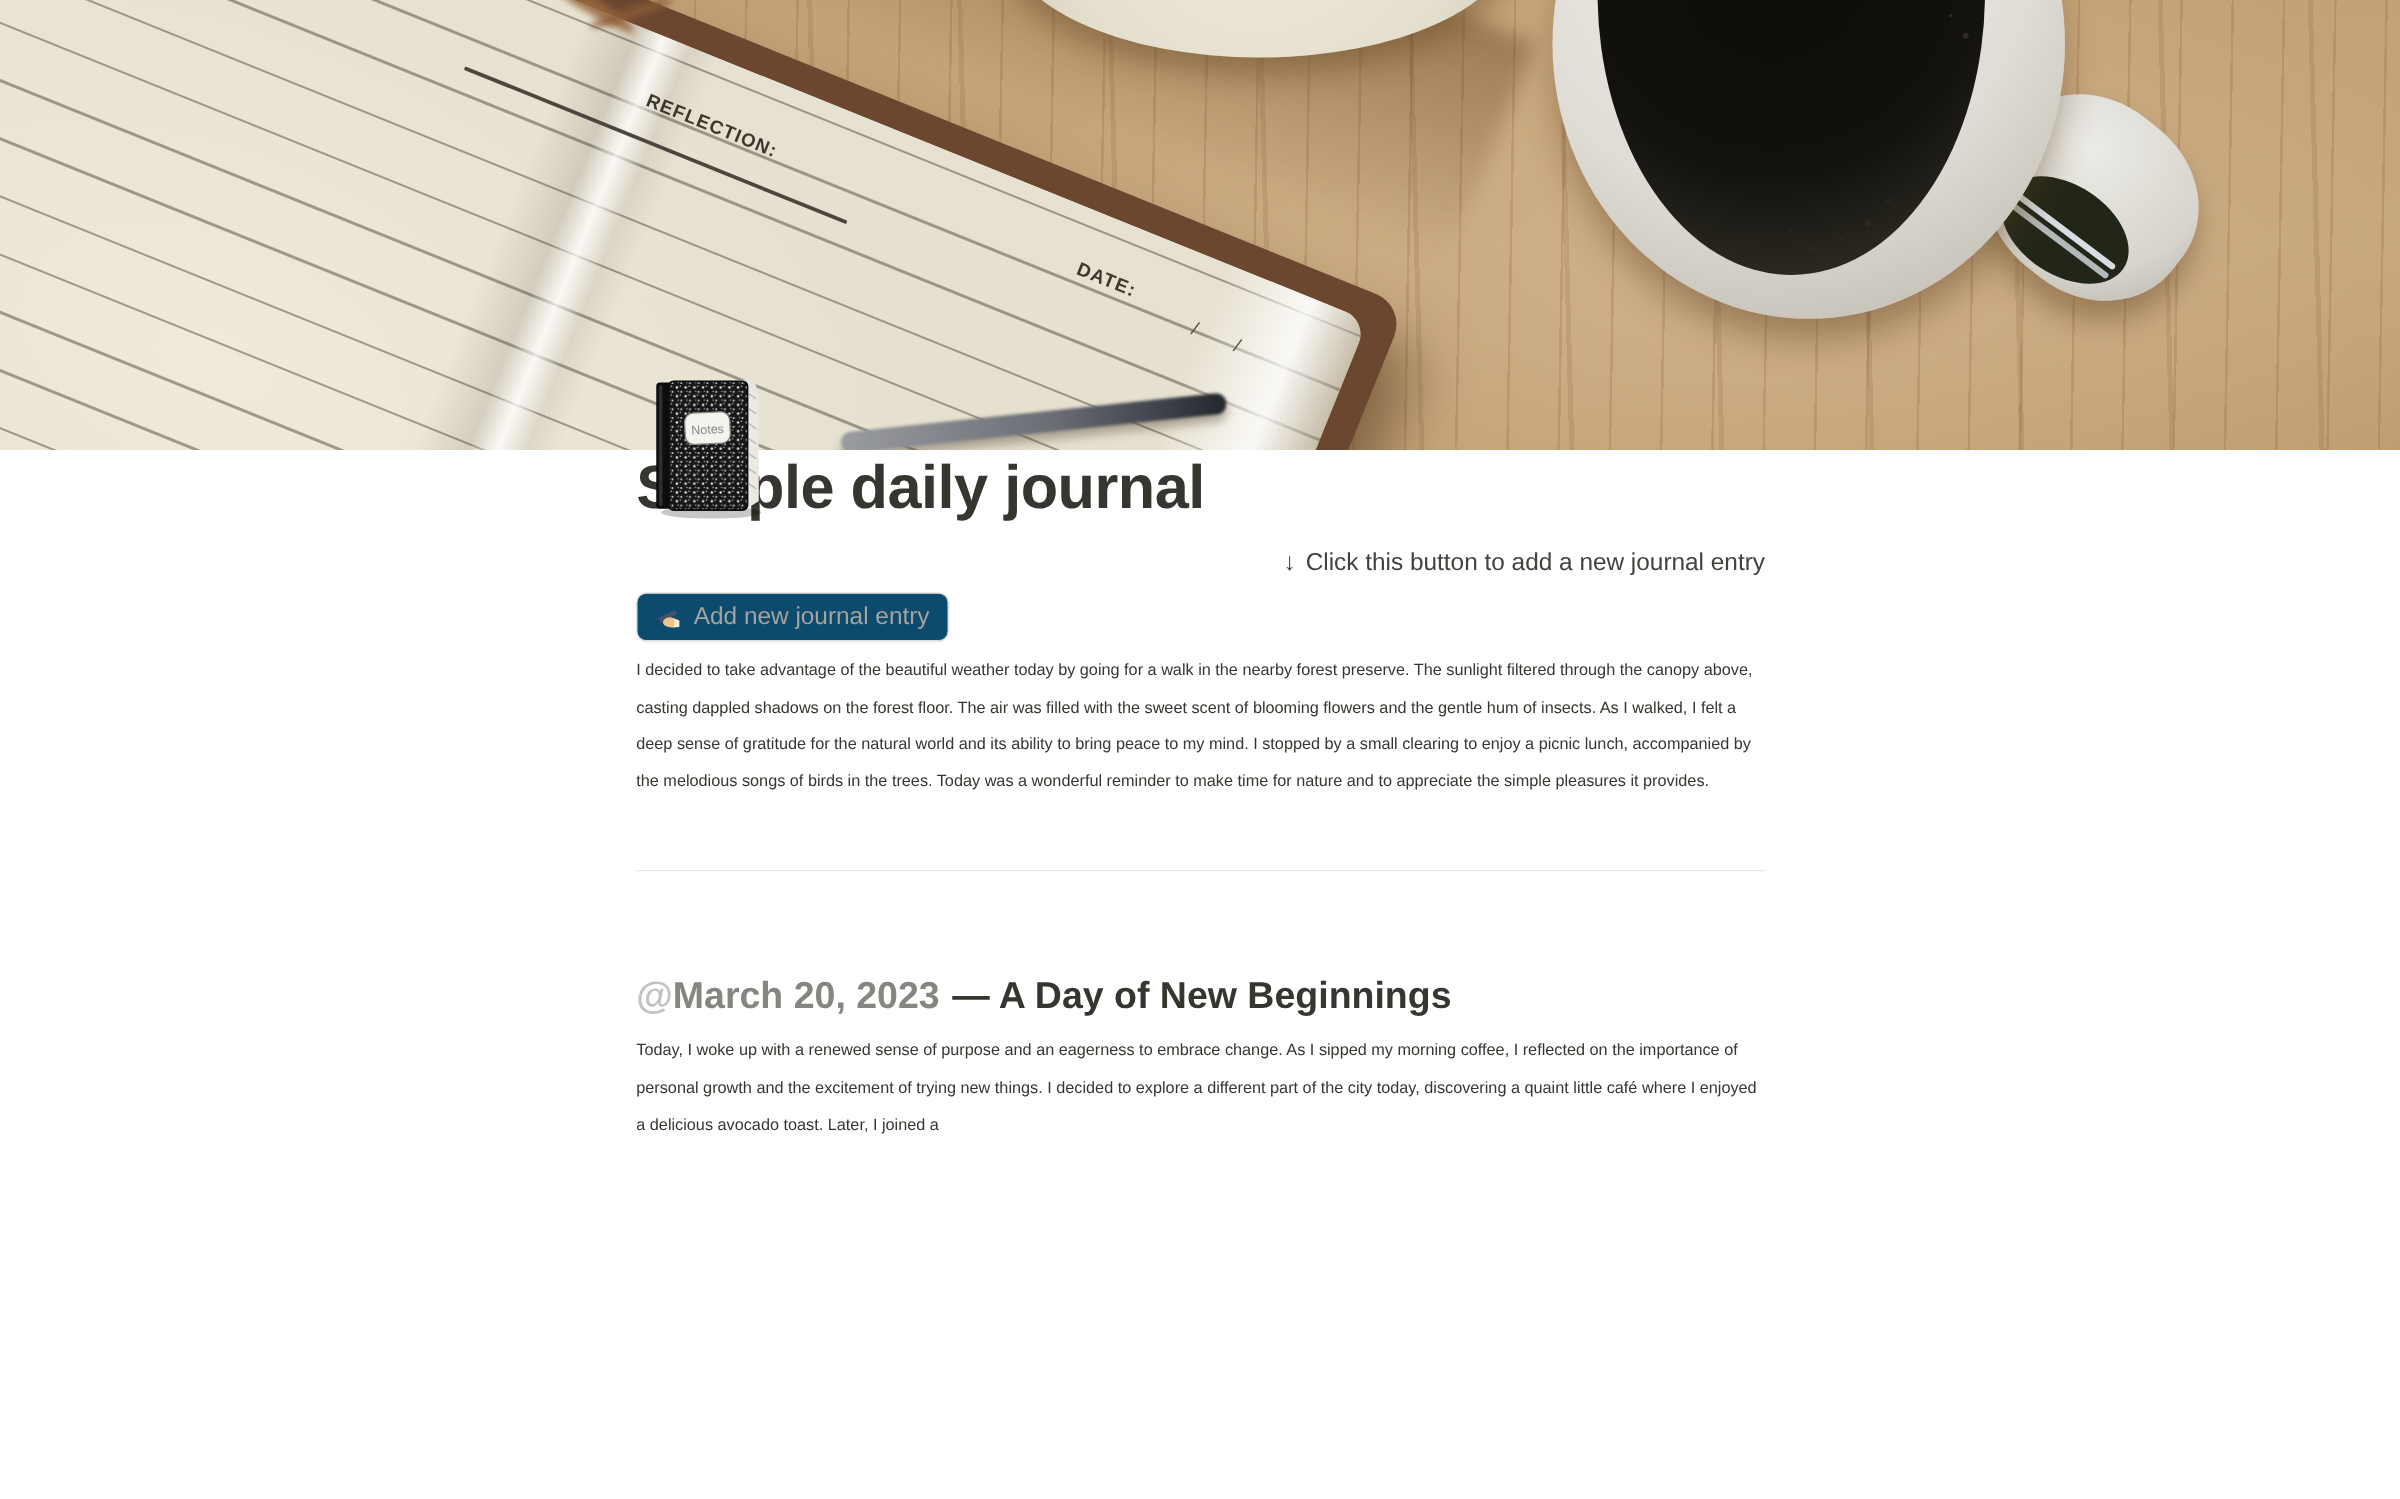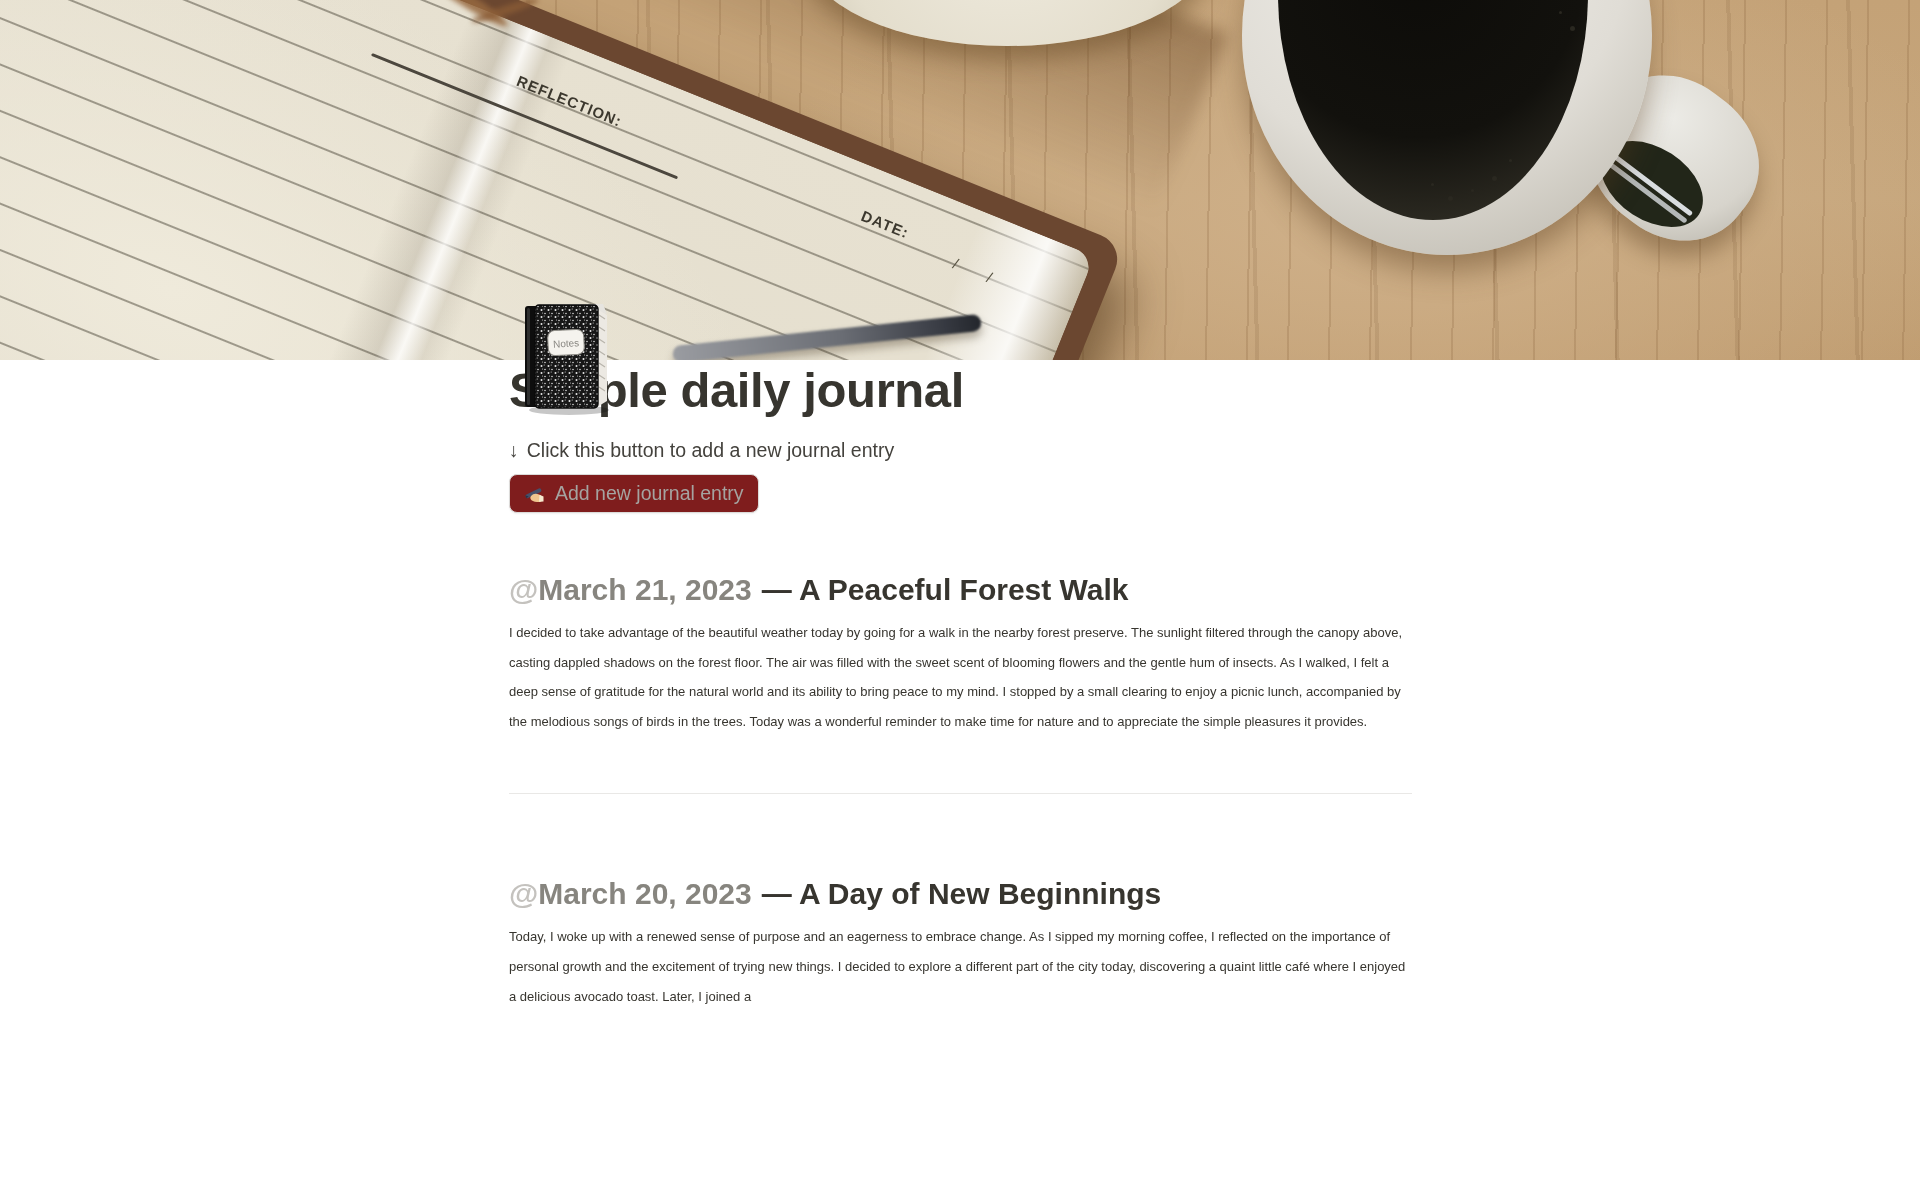--- a/index.html
+++ b/index.html
@@ -75,24 +75,24 @@
   .speck { position:absolute; left:1448px; top:196px; width:5px; height:5px; border-radius:50%; background:#2a2820;
     box-shadow:22px -8px 0 -1px #2a2820, 44px -20px 0 0 #2a2820, -18px -14px 0 -1px #2a2820,
                60px -38px 0 -1px #2a2820, 110px -186px 0 -1px #2a2820, 122px -170px 0 0 #2a2820,
                96px -200px 0 -1px #2a2820; }
 
   
   .page-icon { position:absolute; left:519px; top:301px; width:94px; height:114px; z-index:6; }
 
   .content { position:absolute; left:509px; top:360px; width:903px; z-index:5; }
   h1.title { font-size:49px; line-height:60px; font-weight:700; letter-spacing:-.4px; color:#37352f; }
-  .prompt { margin-top:16px; font-size:19.5px; line-height:29px; color:#44423d; }
+  .prompt { margin-top:16px; font-size:19.5px; line-height:29px; color:#44423d;text-align:right; }
   .prompt .arrow { margin-right:8px; }
   .add-btn { margin-top:9px; display:inline-flex; align-items:center; gap:9px;
-    padding:4px 14px; height:39px; background:#7f1d1d; border:1px solid #dcdbd9; border-radius:8px;
+    padding:4px 14px; height:39px; background:#0c4a6e; border:1px solid #dcdbd9; border-radius:8px;
     box-shadow:0 1px 2px rgba(15,15,15,.06); font-size:19.5px; color:#a5a3a0; cursor:pointer;
     font-family:"Liberation Sans", sans-serif; }
   .entry-h { font-size:30px; line-height:40px; font-weight:700; color:#37352f; }
   .entry-h .at { color:#c4c2be; }
   .entry-h .date { color:#87857f; margin-right:10px; }
   .entry-1 .entry-h { margin-top:57px; }
   .entry-body { margin-top:8px; font-size:13px; line-height:29.6px; color:#37352f; }
   .divider { margin-top:57px; height:1px; background:#e9e8e6; }
   .entry-2 .entry-h { margin-top:80px; }
 </style>
@@ -166,21 +166,20 @@
       <rect x="1" y="8.6" width="17" height="3.8" rx="1.6" fill="#46506b" transform="rotate(-26 9 10.5)"></rect>
       <polygon points="1.2,12.2 4.6,13.4 2.4,15.2" fill="#2c3246"></polygon>
       <path d="M7 13 Q10 9.5 15 11.5 Q19 13.2 18.5 16.5 Q18 19.5 13 19 Q8 18.5 6.6 16 Q5.8 14.4 7 13 Z" fill="#efc48e"></path>
       <path d="M15.5 11.8 L19.5 13.4 L19.5 18.5 L15 18.8 Z" fill="#f7ead0"></path>
     </svg>
     <span>Add new journal entry</span>
   </button>
 
   
   <div class="entry-1">
-    <h2 class="entry-h"><span class="at">@</span><span class="date">March 21, 2023</span><span>— A Peaceful Forest Walk</span></h2>
     <p class="entry-body">I decided to take advantage of the beautiful weather today by going for a walk in the nearby forest preserve. The sunlight filtered through the canopy above, casting dappled shadows on the forest floor. The air was filled with the sweet scent of blooming flowers and the gentle hum of insects. As I walked, I felt a deep sense of gratitude for the natural world and its ability to bring peace to my mind. I stopped by a small clearing to enjoy a picnic lunch, accompanied by the melodious songs of birds in the trees. Today was a wonderful reminder to make time for nature and to appreciate the simple pleasures it provides.</p>
   </div>
 
   <div class="divider"></div>
 
   
   <div class="entry-2">
     <h2 class="entry-h"><span class="at">@</span><span class="date">March 20, 2023</span><span>— A Day of New Beginnings</span></h2>
     <p class="entry-body">Today, I woke up with a renewed sense of purpose and an eagerness to embrace change. As I sipped my morning coffee, I reflected on the importance of personal growth and the excitement of trying new things. I decided to explore a different part of the city today, discovering a quaint little café where I enjoyed a delicious avocado toast. Later, I joined a</p>
   </div>

